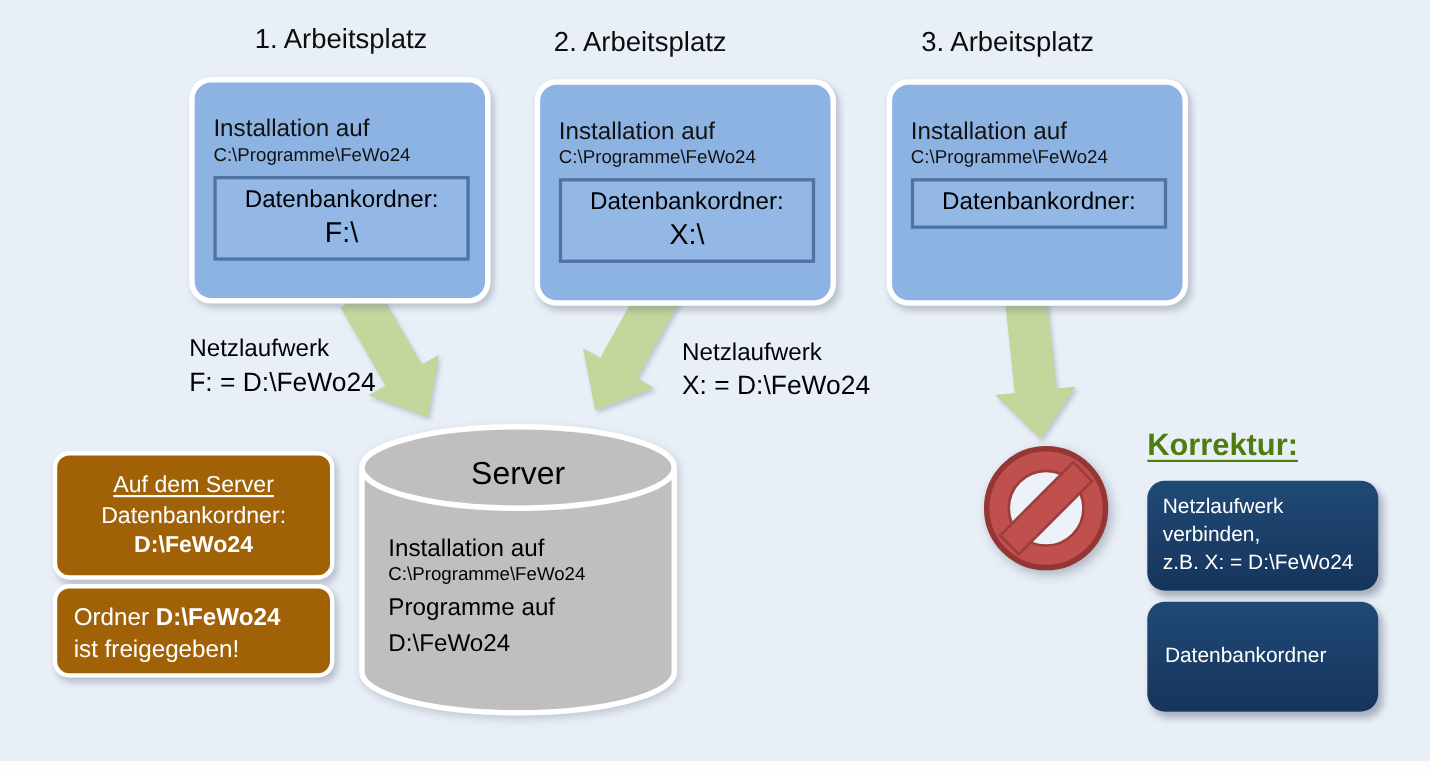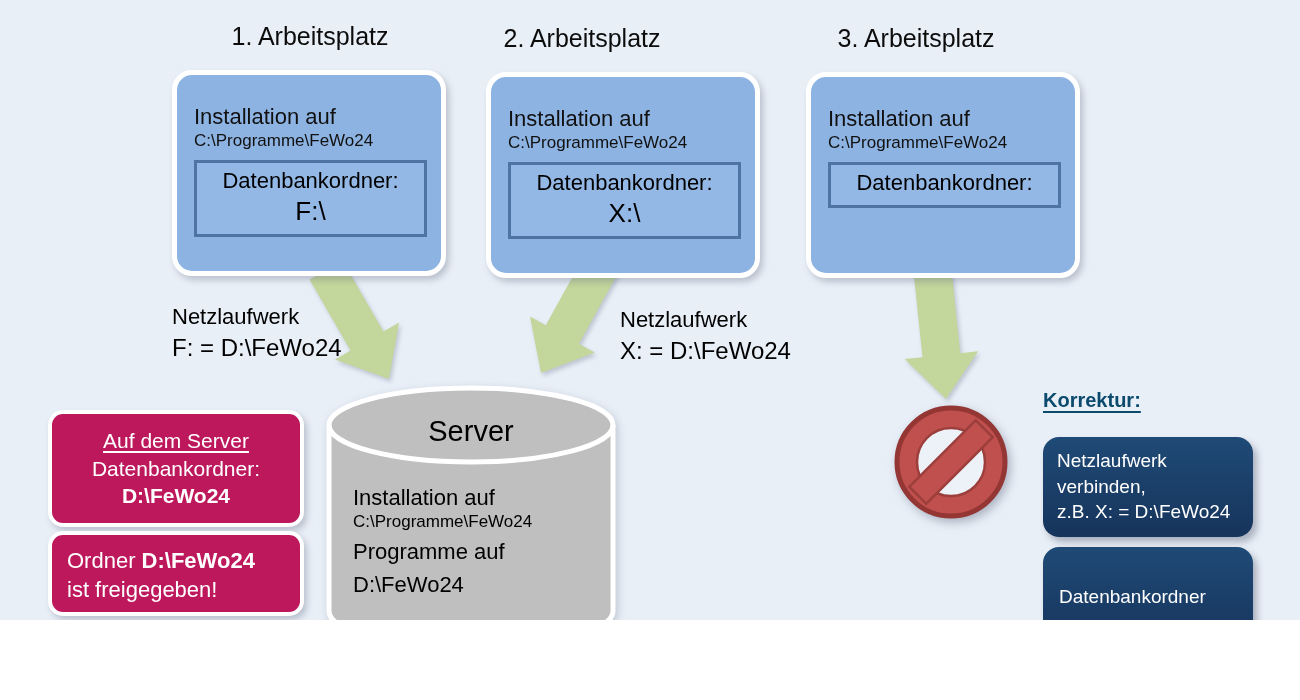--- a/index.html
+++ b/index.html
@@ -1,18 +1,18 @@
 <!DOCTYPE html>
 <html><head>
 <meta charset="utf-8">
 <style>
   * { box-sizing: border-box; }
   html,body { margin:0; padding:0; }
   .canvas {
-    position:relative; width:1300px; height:620px;
+    position:relative; width:1300px; height:700px;
     background:#e9eff7; overflow:hidden;
     font-family:"Liberation Sans", sans-serif; color:#000;
   }
   svg { position:absolute; overflow:visible; }
 
   
   .ws-title {
     position:absolute; width:276px; text-align:center;
     font-size:25px; color:#0c0c0c; z-index:3;
   }
@@ -49,38 +49,38 @@
     text-align:center; font-size:29px; z-index:2; }
   .server-text { position:absolute; left:353px; top:485px; width:250px; z-index:2; }
   .srv-l1 { font-size:22px; line-height:1.2; }
   .srv-l2 { font-size:17px; line-height:1.35; }
   .srv-l3 { font-size:22px; line-height:1.2; margin-top:5px; }
   .srv-l4 { font-size:22px; line-height:1.2; margin-top:6px; }
 
   
   .note {
     position:absolute; left:48px; width:256px;
-    background:#be185d; border:4px solid #ffffff; border-radius:15px;
+    background:#a16207; border:4px solid #ffffff; border-radius:15px;
     color:#ffffff; box-shadow:3px 4px 6px rgba(100,110,130,.35); z-index:2;
   }
   .note-1 { top:410px; height:117px; text-align:center; padding:13px 8px;
     font-size:21px; line-height:1.32; }
   .note-2 { top:531px; height:85px; text-align:left; padding:11px 8px 11px 15px;
     font-size:22px; line-height:1.32; }
   .u { text-decoration:underline; text-underline-offset:3px; }
   .b { font-weight:bold; }
 
   
   .no-svg { left:886px; top:397px; z-index:2;
     filter:drop-shadow(3px 4px 5px rgba(110,120,140,.5)); }
 
   
   .korrektur-heading {
     position:absolute; left:1043px; top:389px; z-index:2;
-    font-size:20px; font-weight:bold; color:#0c4a6e;
+    font-size:28px; font-weight:bold; color:#4d7c0f;
     text-decoration:underline; text-underline-offset:4px;
   }
   .kbox {
     position:absolute; left:1043px; width:210px; height:100px;
     background:linear-gradient(180deg,#1f4a76 0%,#16345c 100%);
     border-radius:16px; color:#ffffff; font-size:19px; line-height:1.35;
     padding:11px 12px 11px 14px;
     box-shadow:4px 5px 7px rgba(90,100,120,.45); z-index:2;
   }
   .kbox-1 { top:437px; }

